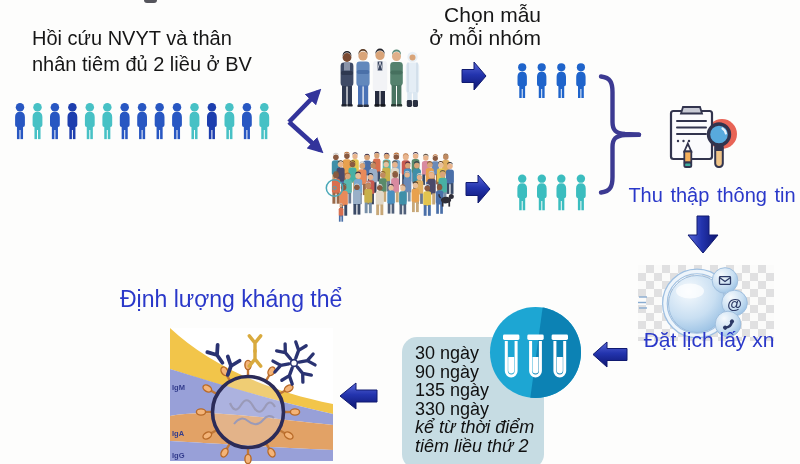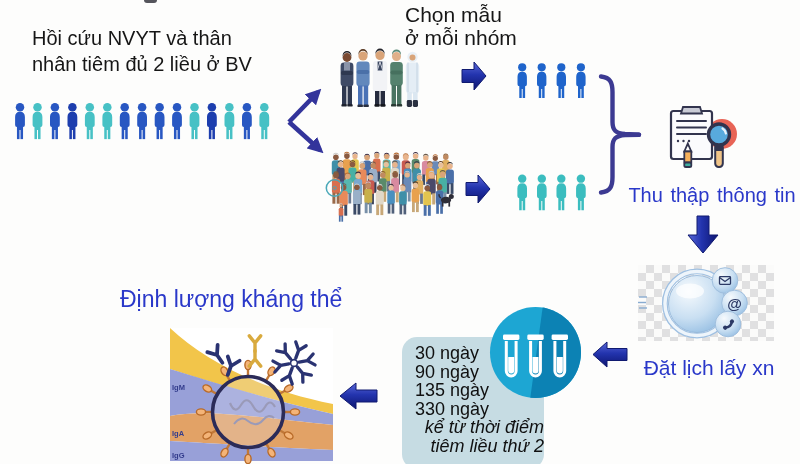--- a/index.html
+++ b/index.html
@@ -1,29 +1,29 @@
 <!DOCTYPE html>
 <html><head>
 <meta charset="utf-8">
 <style>
   html,body{margin:0;padding:0;background:#fff;}
   .stage{position:relative;width:800px;height:464px;background:#fdfdfc;overflow:hidden;
          font-family:"Liberation Sans",sans-serif;}
   .abs{position:absolute;}
   .cap{color:#2a38c9;}
   .headline{left:32px;top:25px;width:240px;text-align:left;font-size:20px;line-height:26px;color:#161616;}
-  .sel-caption{left:405px;top:3px;width:136px;text-align:left;font-size:21px;line-height:23px;color:#161616;}
+  .sel-caption{left:405px;top:3px;width:136px;text-align:right;font-size:21px;line-height:23px;color:#161616;}
   .cap-collect{left:621px;top:184px;width:182px;text-align:center;font-size:20px;word-spacing:2px;}
-  .cap-schedule{left:641px;top:356px;width:136px;text-align:center;font-size:21px;}
+  .cap-schedule{left:641px;top:328px;width:136px;text-align:center;font-size:21px;}
   .cap-quantify{left:120px;top:286px;width:234px;text-align:left;font-size:23px;}
   .checker{left:638px;top:265px;width:136px;height:76px;
            background:repeating-conic-gradient(#e0e0e1 0% 25%,#fbfbfa 0% 50%);background-size:16px 16px;}
   .schedule-box{left:402px;top:329px;width:129px;height:125px;background:#c6dce3;border-radius:15px;
                 padding:7px 0 0 13px;font-size:18px;line-height:18.5px;color:#101010;margin-top:8px;}
-  .schedule-box .it{font-style:italic;text-align:right;}
+  .schedule-box .it{font-style:italic;}
   .tinyblob{left:144px;top:0;width:13px;height:3px;background:#55555c;border-radius:0 0 5px 5px;}
   svg{position:absolute;overflow:visible;}
   svg text{font-family:"Liberation Sans",sans-serif;}
 </style>
 </head>
 <body>
 
 <div class="stage">
 
   <div class="abs tinyblob"></div>

